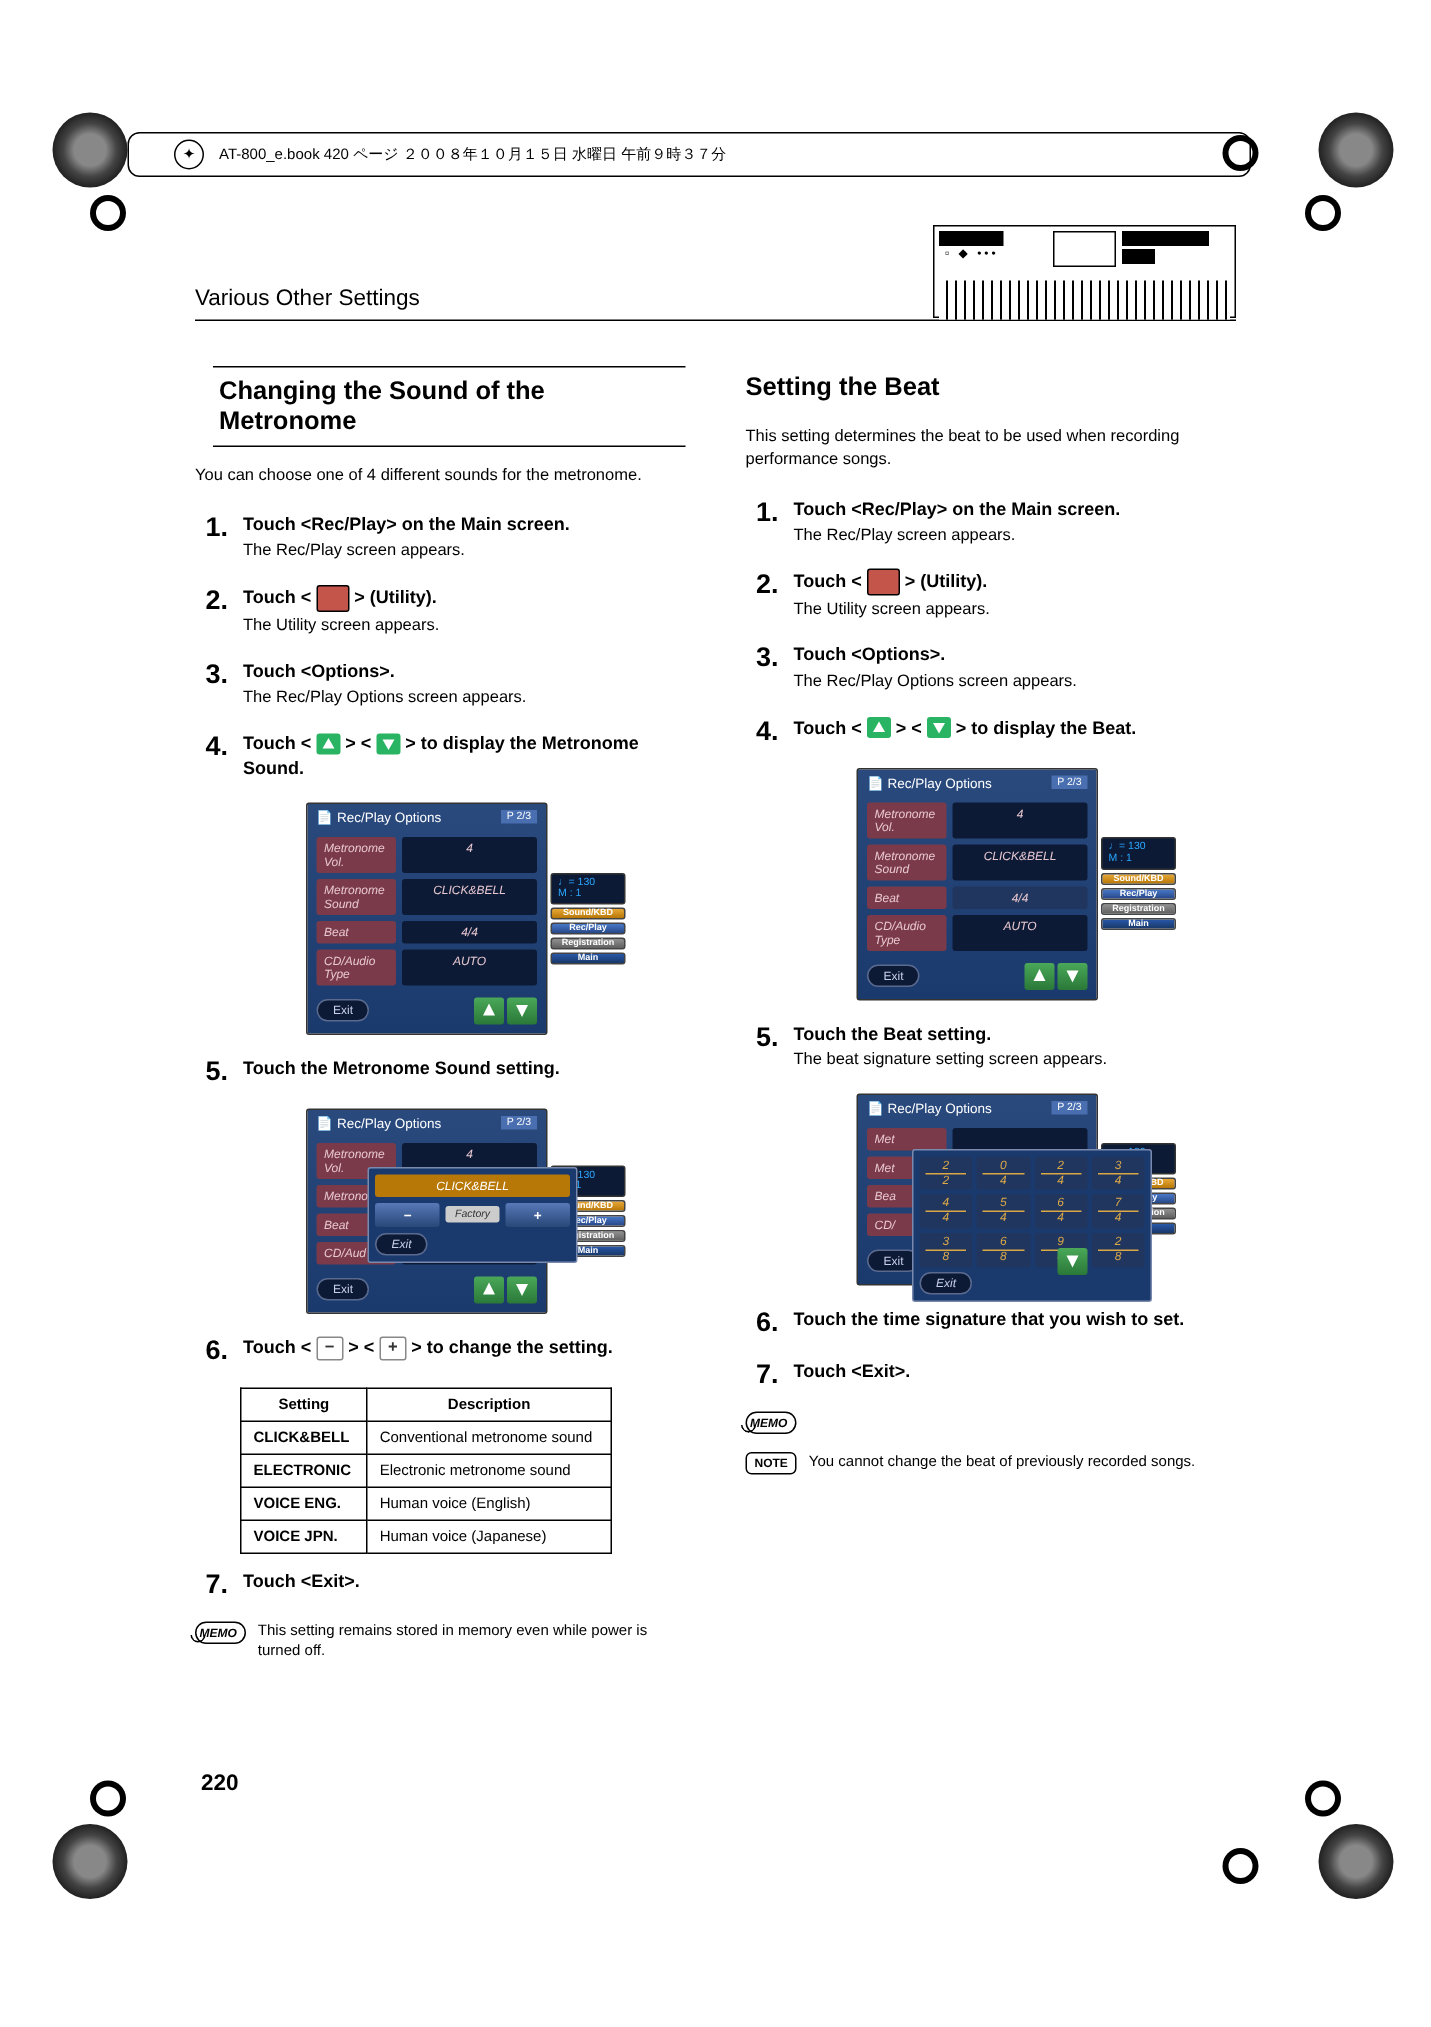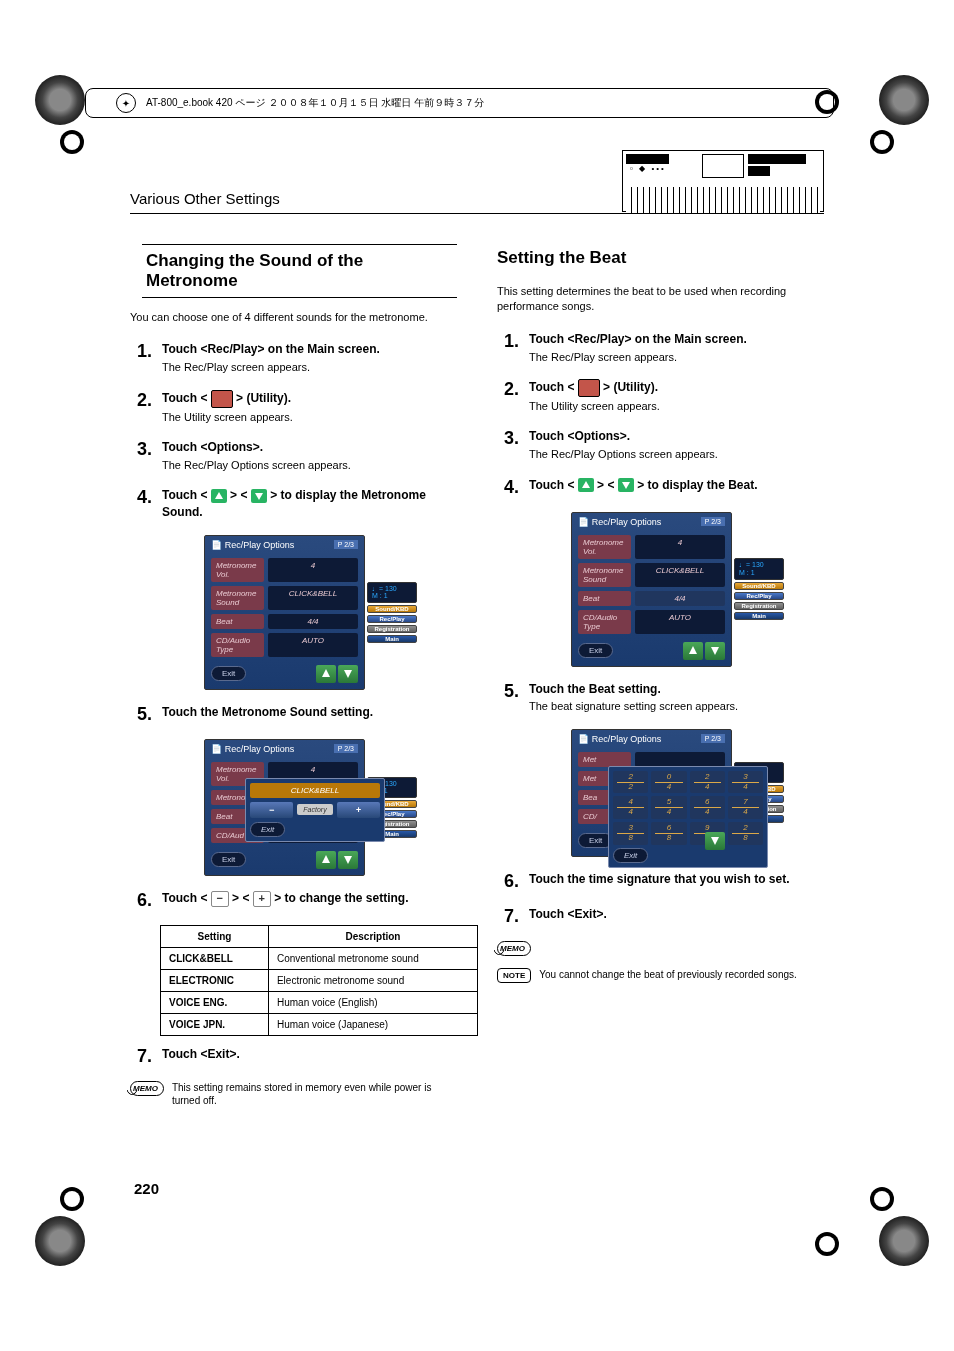--- a/index.html
+++ b/index.html
@@ -346,21 +346,21 @@
   .ts-row { display:flex; gap:3px; }
   .ts-cell {
     flex:1; background:#20365e; color:#dba848;
     text-align:center; padding:2px 0; border-radius:2px;
     font-size:8px; line-height:1.1;
   }
   .ts-cell .n { display:block; border-bottom:1px solid #dba848; margin:0 4px; }
 
   table.settings {
     border-collapse: collapse;
-    width: 318px;
+    width: 248px;
     margin: 4px 0 10px 30px;
     font-size: 10px;
   }
   table.settings th, table.settings td {
     border: 1px solid #000;
     padding: 5px 8px;
     text-align: left;
   }
   table.settings th { text-align: center; font-weight: bold; }
 

